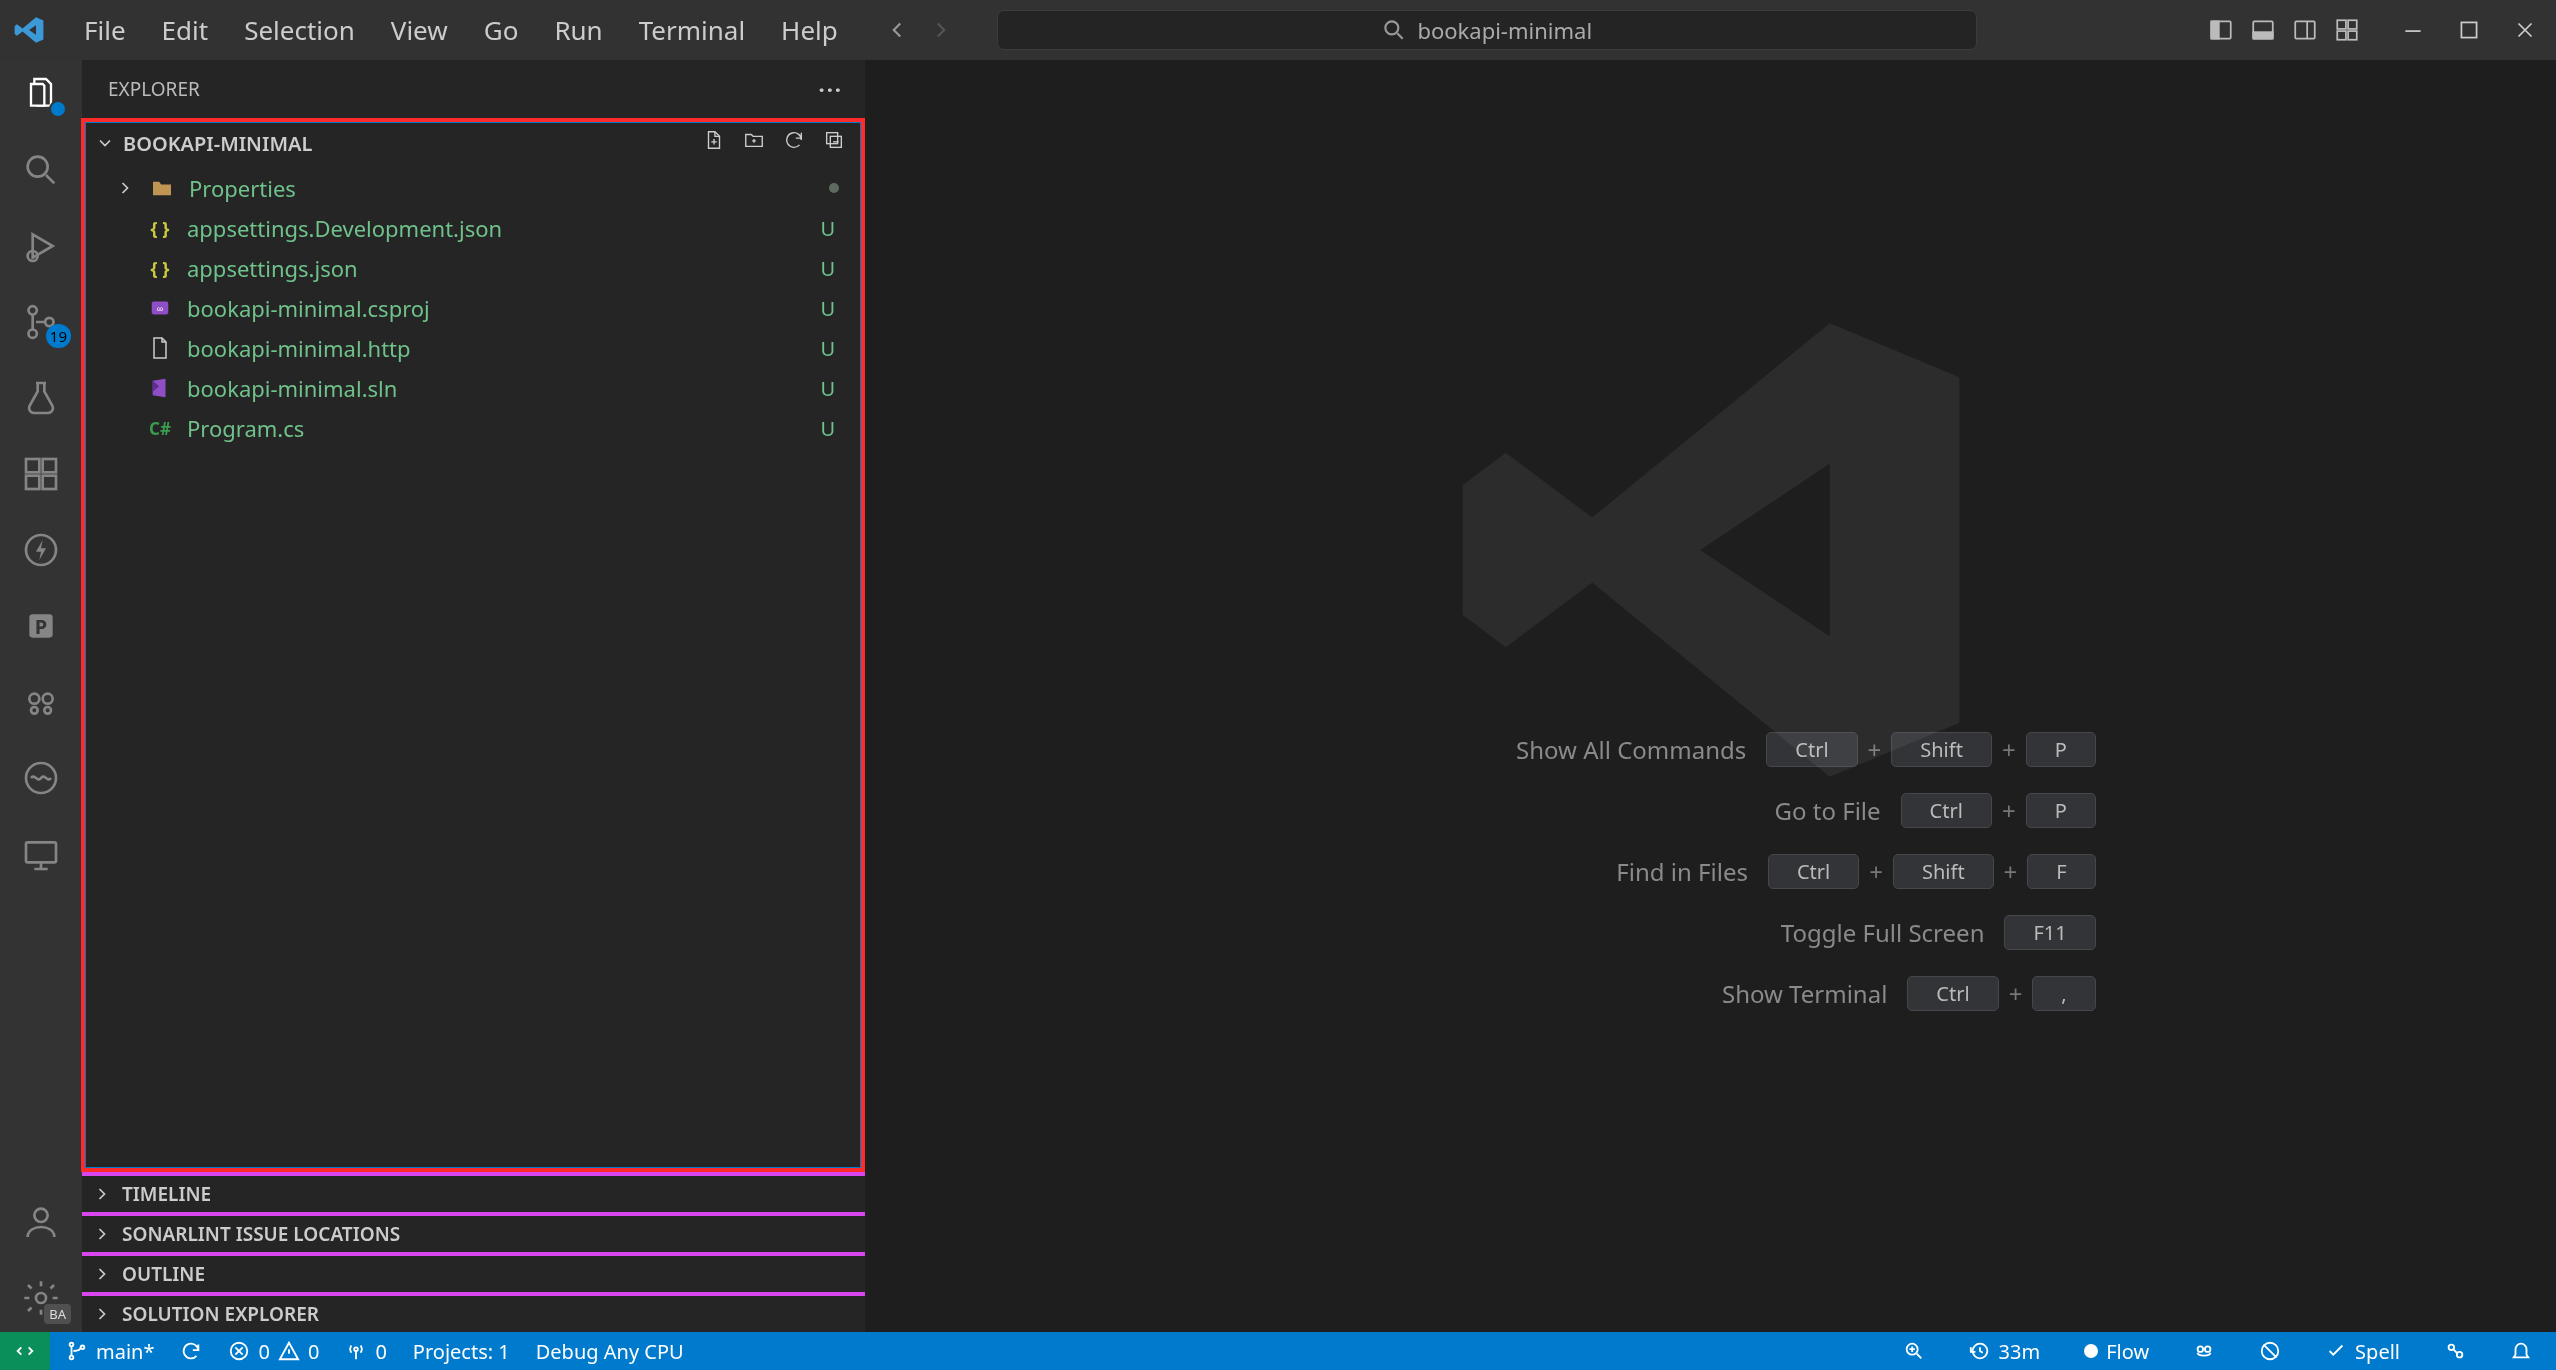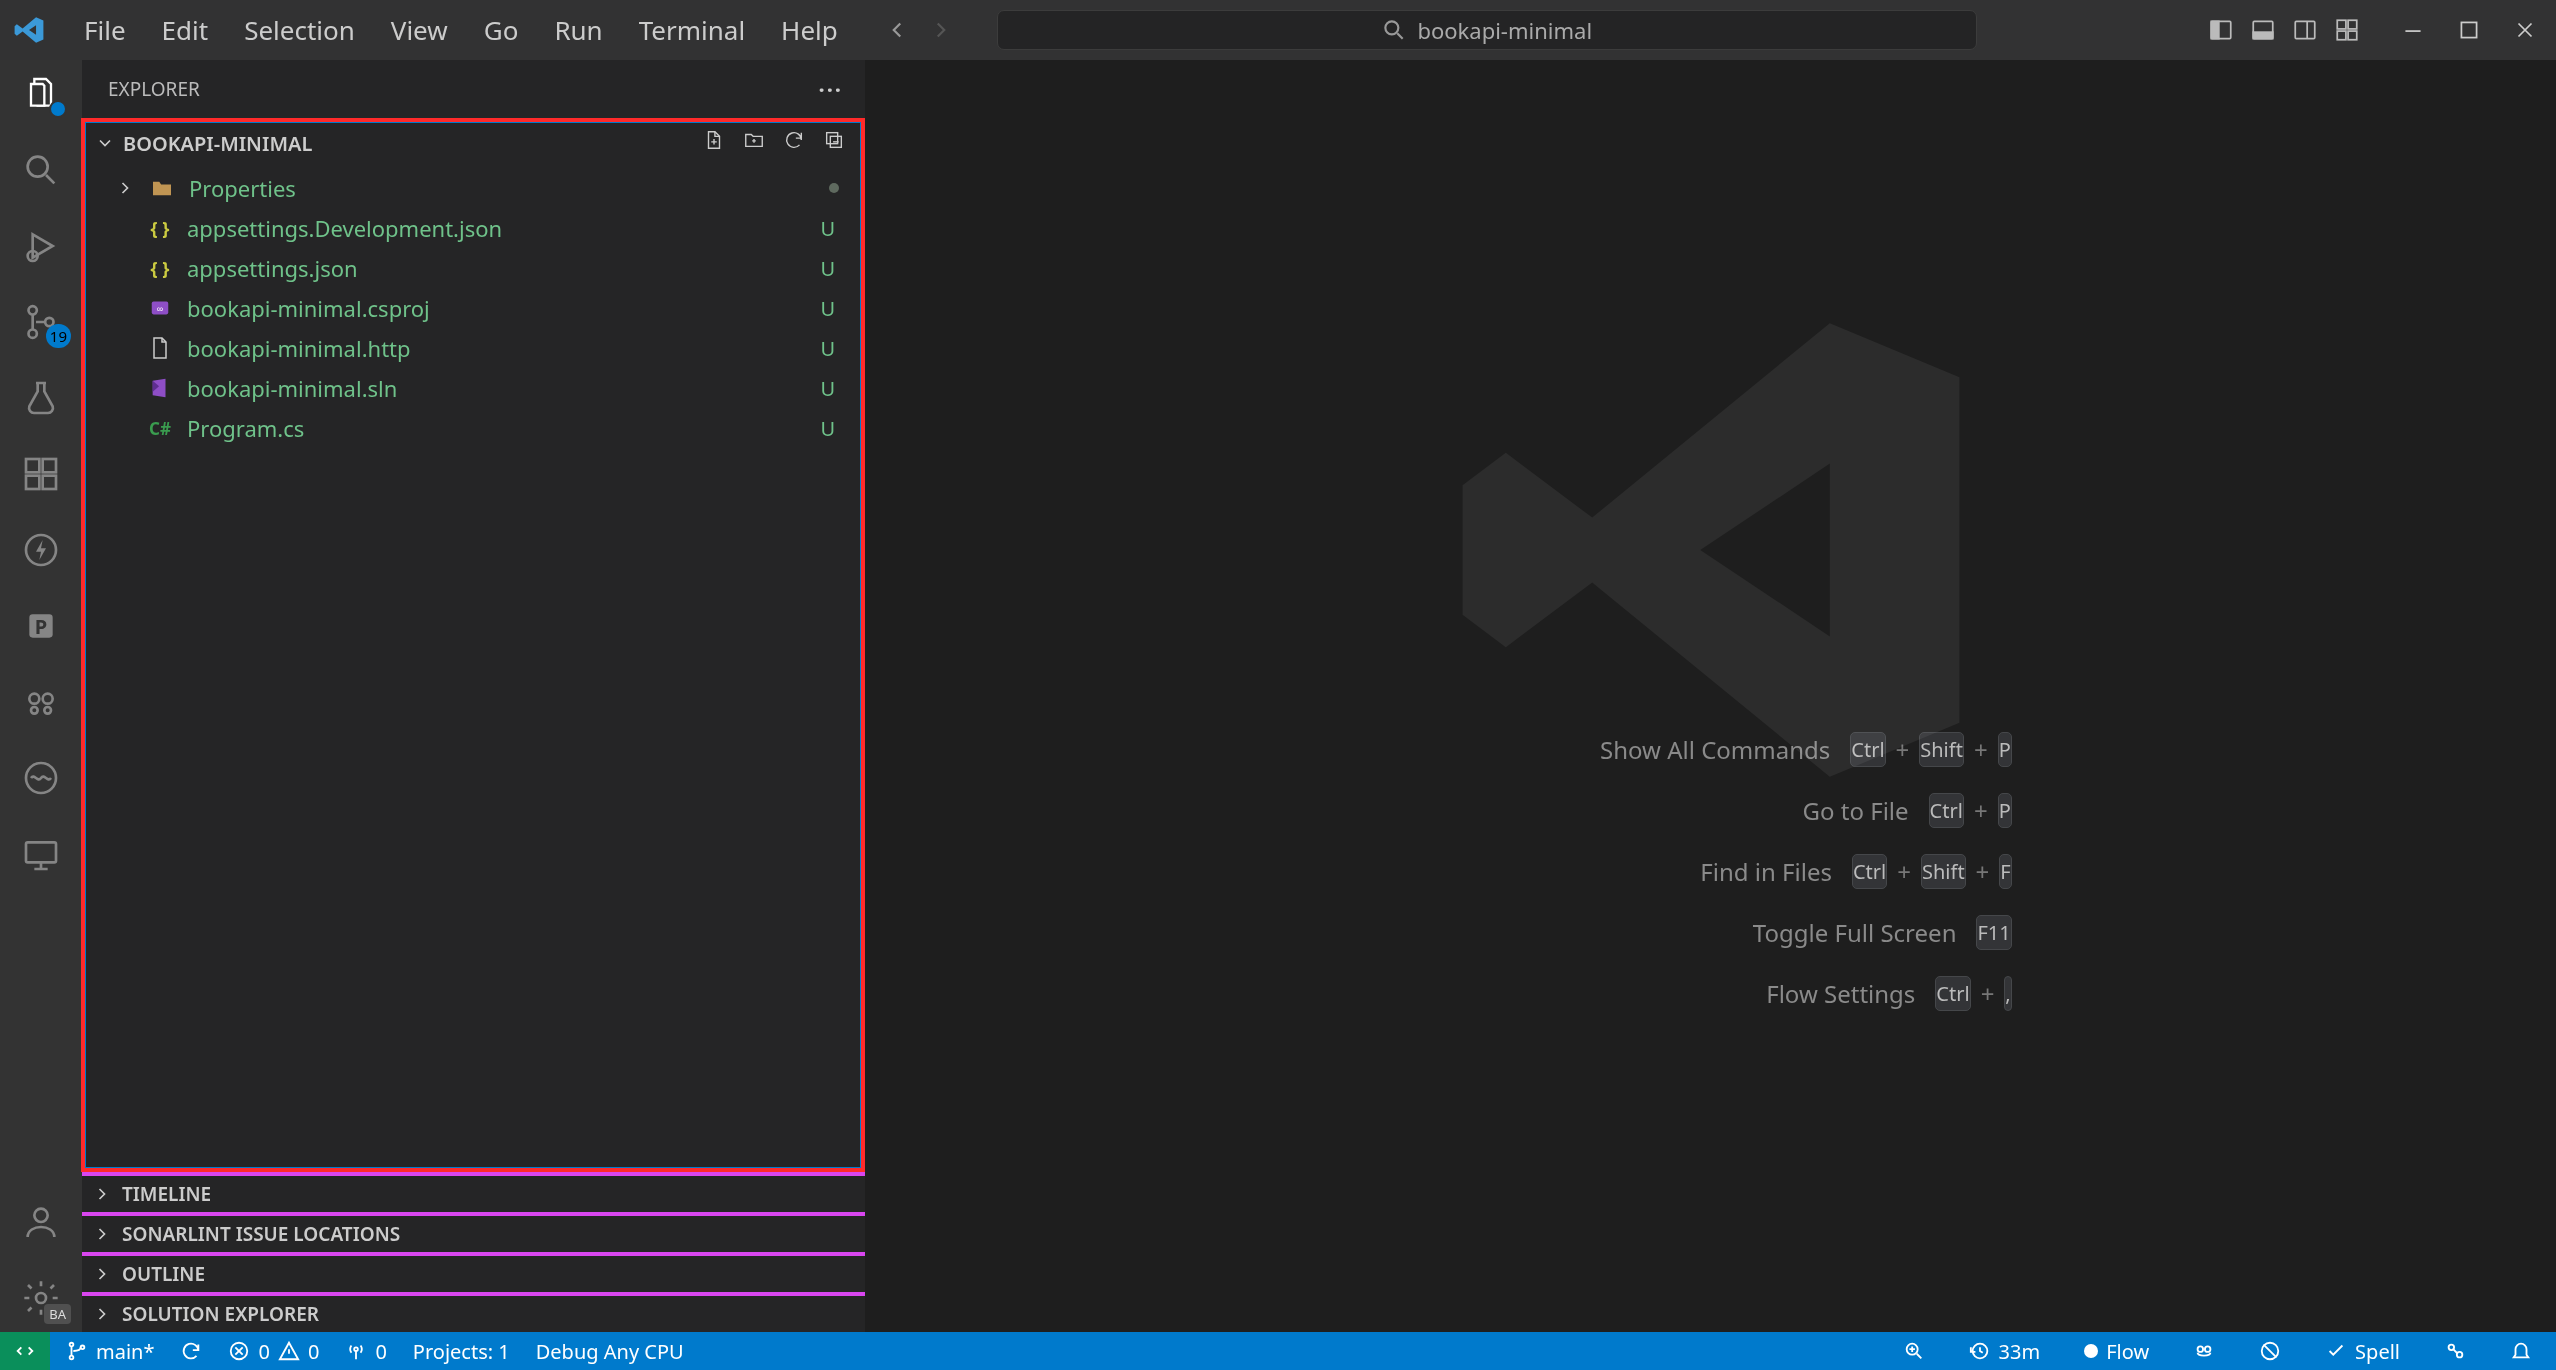--- a/index.html
+++ b/index.html
@@ -173,21 +173,21 @@
   }
   .watermark svg { width:540px; height:540px; }
   .shortcuts {
     margin-top:350px;
     display:flex; flex-direction:column; gap:26px;
     color:#7a7a7a; font-size:24px;
   }
   .sc-row { display:flex; align-items:center; gap:20px; justify-content:flex-end; }
   .sc-label { width:420px; text-align:right; color:#8a8a8a; }
   .keys { display:flex; gap:10px; align-items:center; color:#8a8a8a; }
-  .key { background:#333437; border:1px solid #45474a; border-radius:5px; padding:3px 0; font-size:20px; color:#bbb; }
+  .key { background:#333437; border:1px solid #45474a; border-radius:5px; padding:3px 28px; font-size:20px; color:#bbb; }
   .plus { color:#777; }
 
   
   .statusbar {
     height:38px;
     background:#007acc;
     display:flex; align-items:center;
     color:#fff; font-size:20px;
     padding:0 0 0 0;
   }
@@ -541,21 +541,21 @@
             <span class="key">F</span>
           </span>
       </div>
       <div class="sc-row">
         <span class="sc-label">Toggle Full Screen</span>
         <span class="keys">
             <span class="key">F11</span>
           </span>
       </div>
       <div class="sc-row">
-        <span class="sc-label">Flow Settings</span>
+        <span class="sc-label">Show Terminal</span>
         <span class="keys">
             <span class="key">Ctrl</span>
             <span class="plus">+</span>
             <span class="key">,</span>
           </span>
       </div>
     </div>
   </div>
 </div>
 

